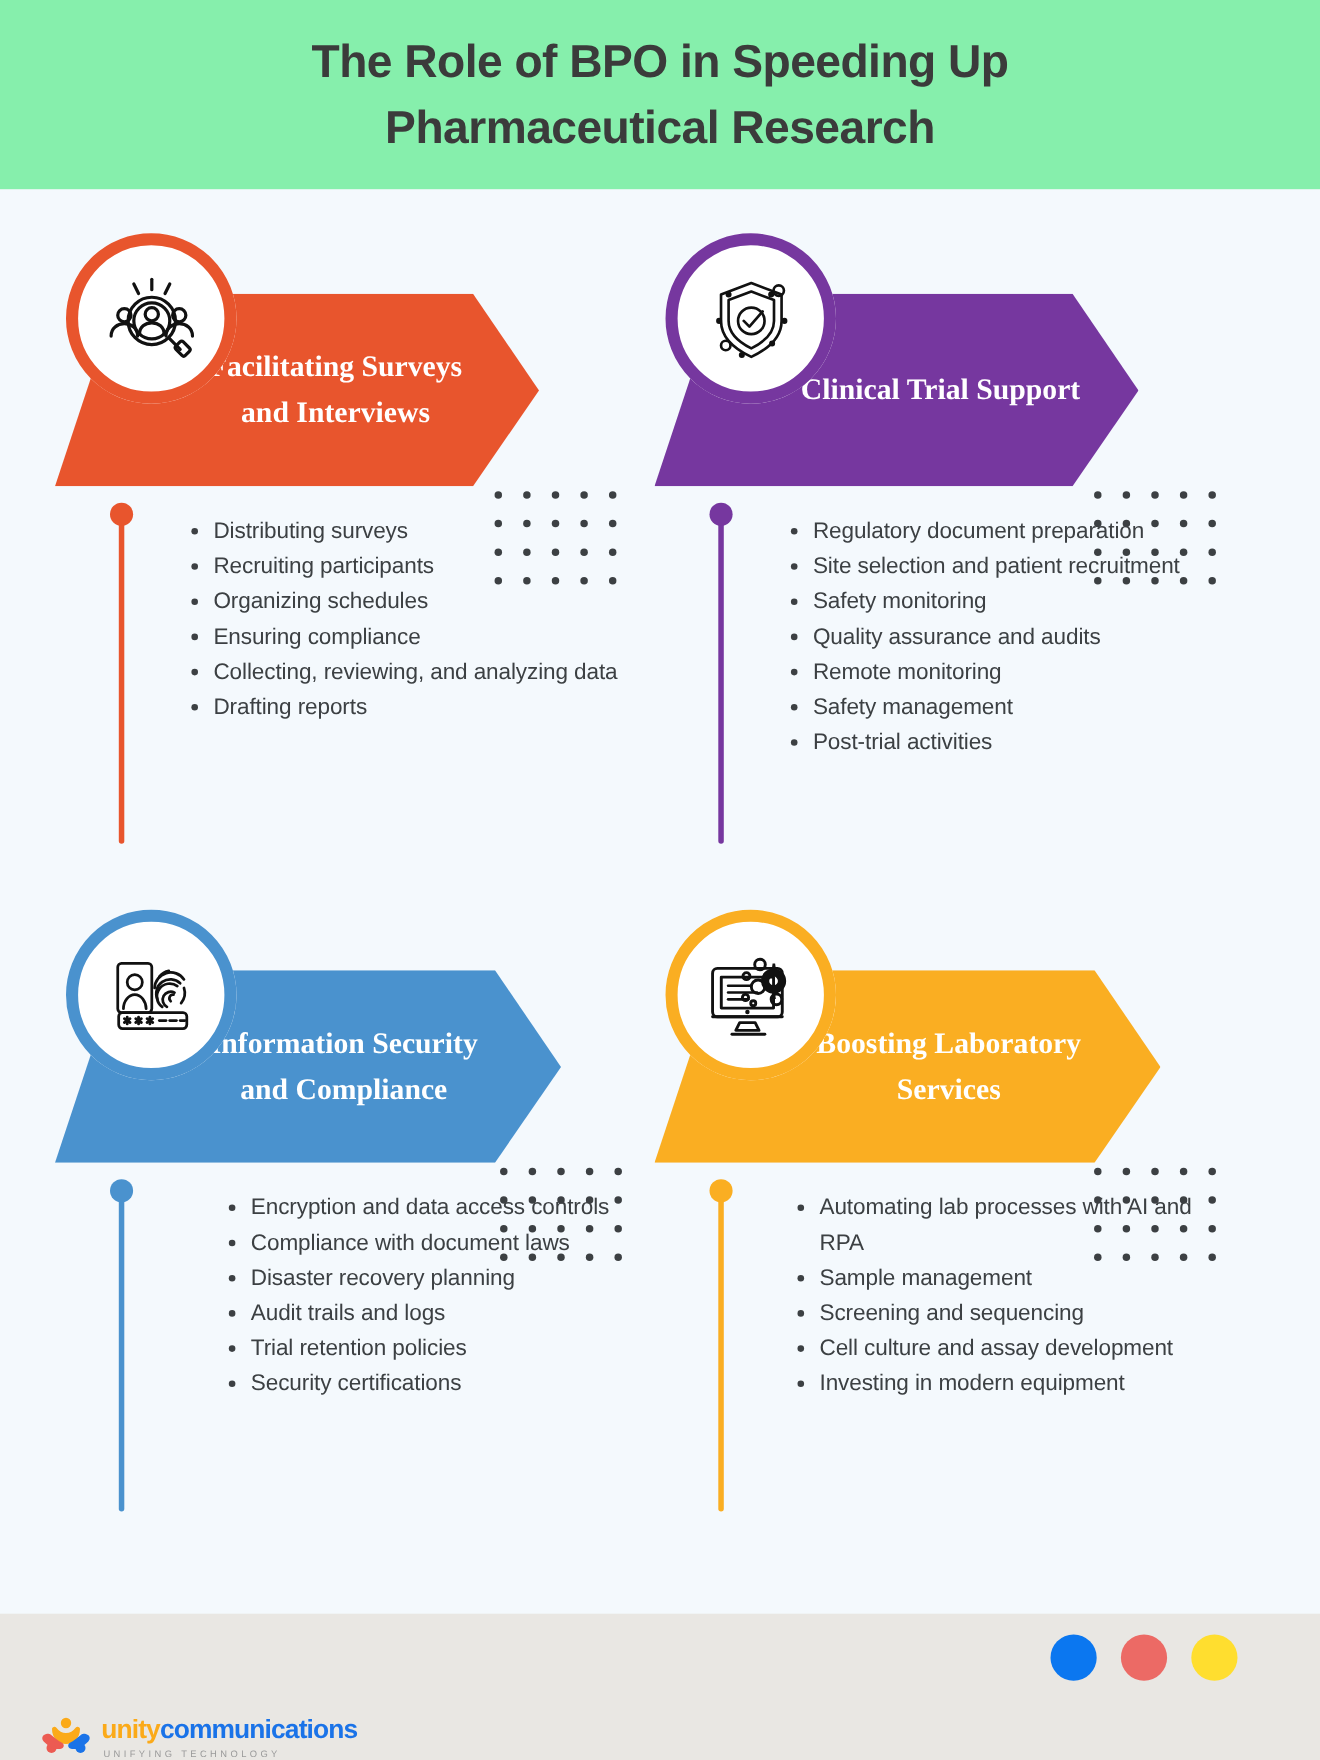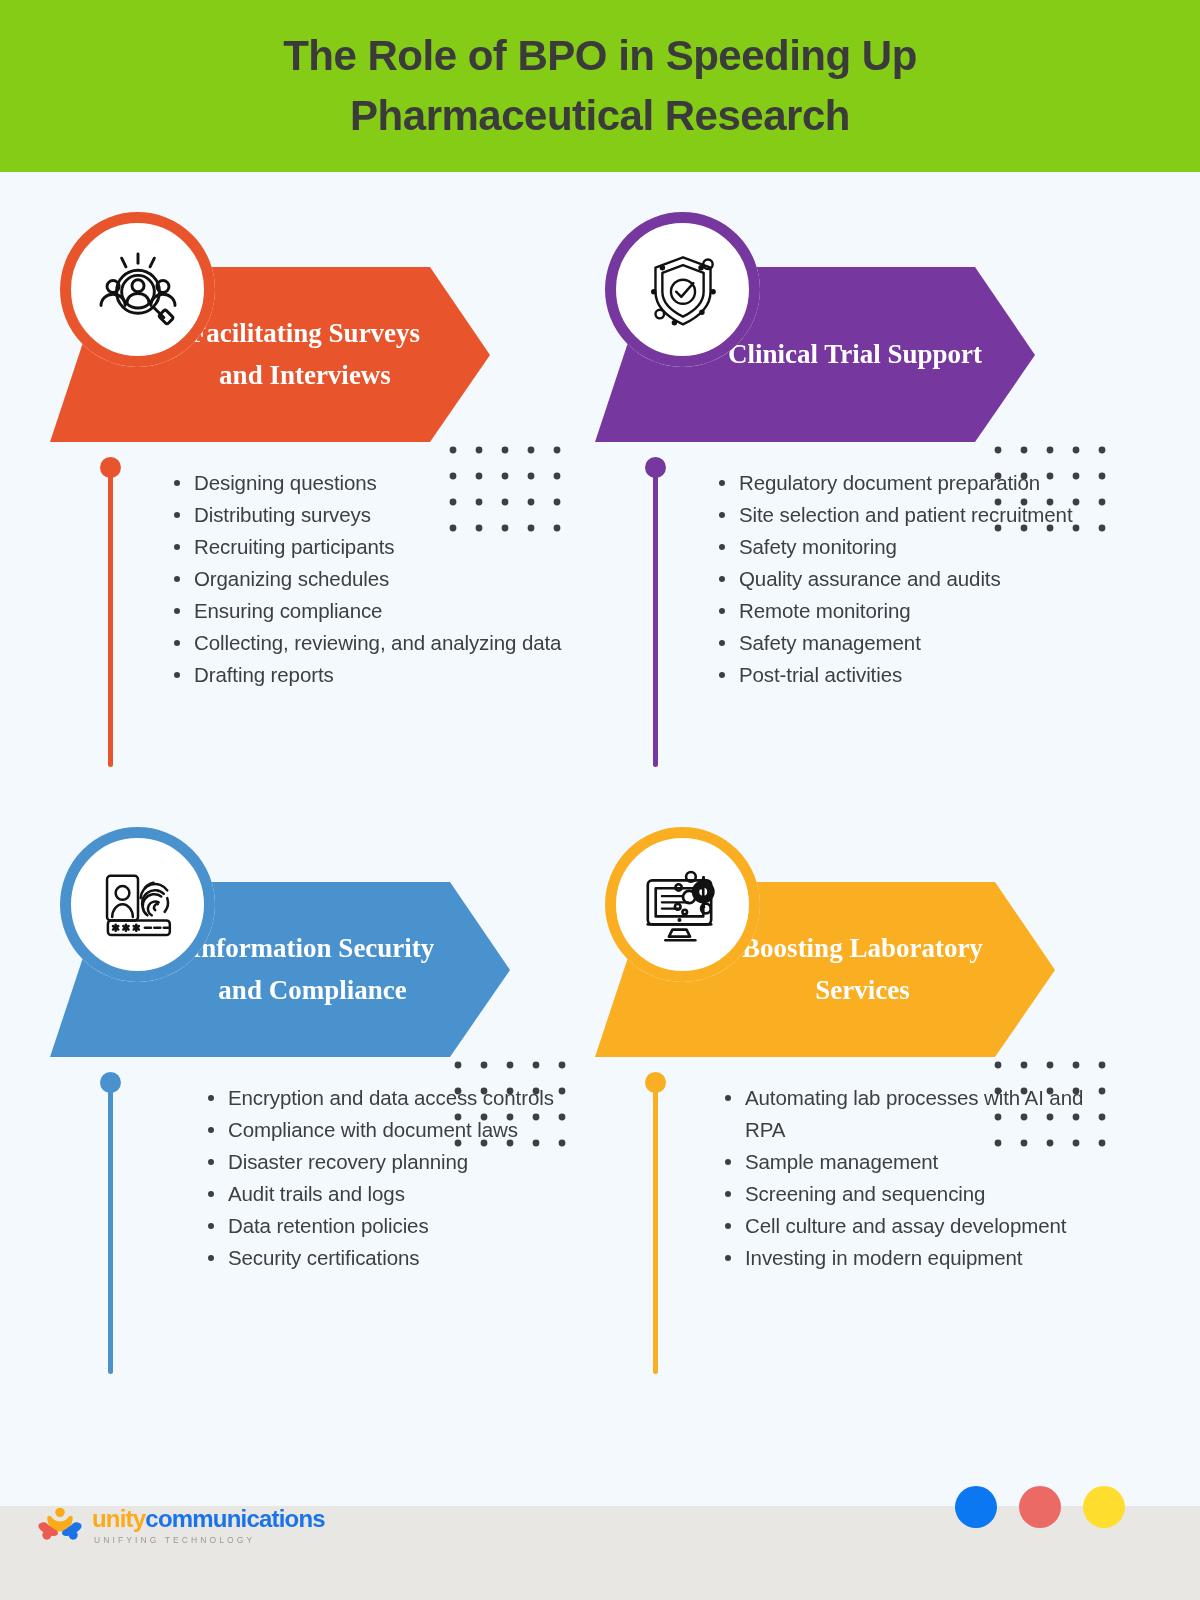--- a/index.html
+++ b/index.html
@@ -7,21 +7,21 @@
   body {
     background:#F4F9FD;
     font-family:"Liberation Sans", sans-serif;
     position:relative;
     overflow:hidden;
   }
 
   
   .header {
     width:1200px; height:172px;
-    background:#84cc16;
+    background:#86efac;
     display:flex; align-items:center; justify-content:center;
   }
   .header h1 {
     font-family:"Liberation Sans", sans-serif;
     font-size:42px;
     font-weight:bold;
     color:#3B3B3B;
     text-align:center;
     line-height:1.42;
     letter-spacing:-0.5px;
@@ -107,23 +107,23 @@
     left:4px; top:13px;
     width:6px; height:6px;
     border-radius:50%;
     background:#3C4043;
   }
 
   
   .footer {
     position:absolute;
     left:0; bottom:0;
-    width:1200px; height:94px;
+    width:1200px; height:133px;
     background:#E9E7E3;
-    display:flex; align-items:flex-start;
+    display:flex; align-items:flex-end;
   }
   .logo { display:flex; align-items:center; margin-left:38px; }
   .logo-text { margin-left:10px; }
   .logo-word { font-size:24px; font-weight:bold; letter-spacing:-0.8px; line-height:1; }
   .logo-word .u { color:#FBAA19; }
   .logo-word .c { color:#1A73E8; }
   .logo-tag {
     font-size:8.5px; color:#9A9A9A; letter-spacing:3.1px;
     margin-top:4px; margin-left:2px;
   }
@@ -202,21 +202,20 @@
           <line x1="68" y1="70" x2="80" y2="82"></line>
           <rect x="76" y="76" width="14" height="11" rx="2.5" transform="rotate(45 83 81)"></rect>
         </svg>
       </div>
     </div>
 
     <div class="list-block" style="margin-top:25px; margin-left:58px;">
       <div class="list-rail" style="background:#E8552D; height:300px;"></div>
       <div class="list-knob" style="background:#E8552D;"></div>
       <ul class="bullets" style="margin-left:62px; padding-top:0px; width:392px;">
-        <li>Designing questions</li>
         <li>Distributing surveys</li>
         <li>Recruiting participants</li>
         <li>Organizing schedules</li>
         <li>Ensuring compliance</li>
         <li>Collecting, reviewing, and analyzing data</li>
         <li>Drafting reports</li>
       </ul>
     </div>
   </div>
 
@@ -361,21 +360,21 @@
     </div>
 
     <div class="list-block" style="margin-top:25px; margin-left:58px;padding-left:28px;">
       <div class="list-rail" style="background:#4A92CE; height:292px;"></div>
       <div class="list-knob" style="background:#4A92CE;"></div>
       <ul class="bullets" style="margin-left:68px; padding-top:0px; width:400px;">
         <li>Encryption and data access controls</li>
         <li>Compliance with document laws</li>
         <li>Disaster recovery planning</li>
         <li>Audit trails and logs</li>
-        <li>Data retention policies</li>
+        <li>Trial retention policies</li>
         <li>Security certifications</li>
       </ul>
     </div>
   </div>
 
   <div class="card" style="left:595px; top:655px;">
 
     <div class="banner-wrap">
       <svg class="dots-pattern" style="left:395px; top:230px;" width="130" height="95">
         <g fill="#3C4043">

